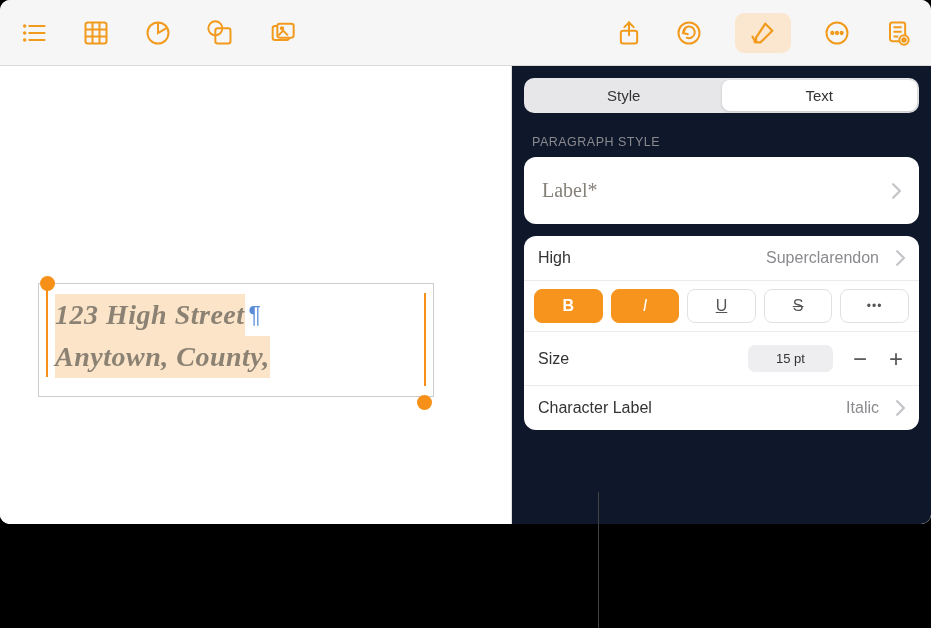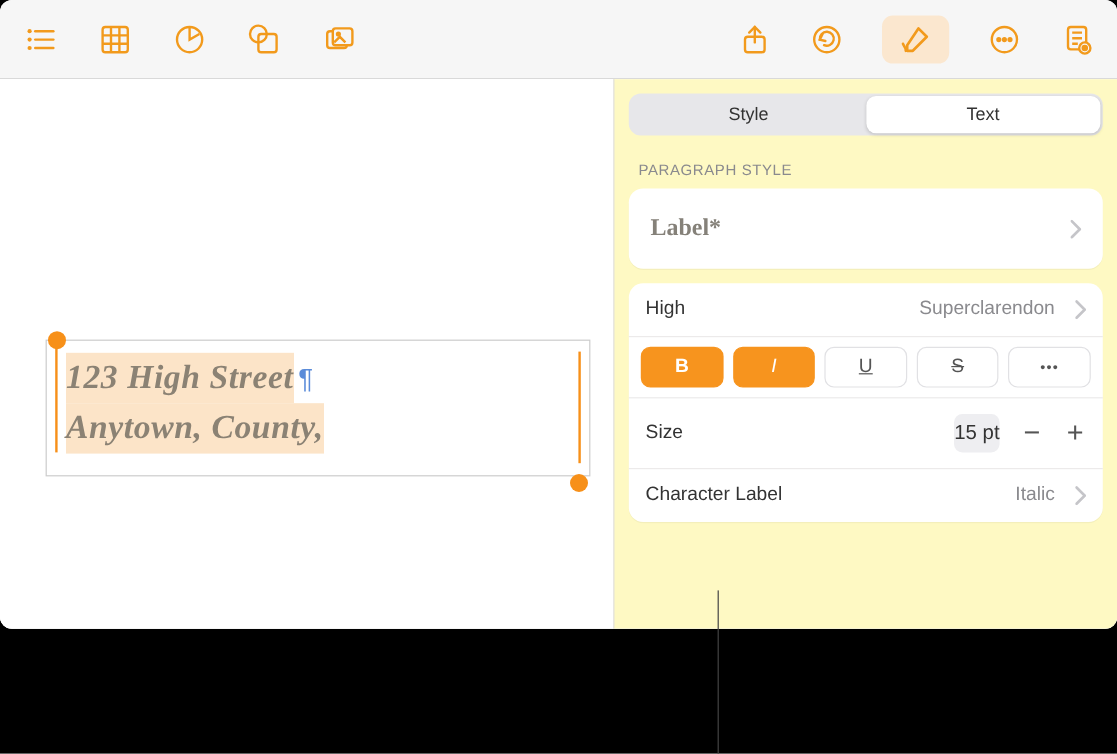--- a/index.html
+++ b/index.html
@@ -65,21 +65,21 @@
     }
     .canvas {
       flex: 1;
       position: relative;
       background: #fff;
     }
     .textbox-selection {
       position: absolute;
       left: 38px;
       top: 217px;
-      width: 454px;
+      width: 396px;
     }
     .textbox-frame {
       border: 1px solid #ccc;
       padding: 10px 0 18px 16px;
     }
     .textbox-highlight {
       background: #fce4c8;
       display: inline;
       font-family: Georgia, 'Times New Roman', serif;
       font-weight: bold;
@@ -123,21 +123,21 @@
       color: #3875d7;
       color: #5a8bd9;
       font-weight: normal;
       font-style: normal;
       font-size: 23px;
       padding-left: 4px;
     }
     
     .inspector {
       width: 420px;
-      background: #fef9c3;
+      background: #0f172a;
       border-left: 1px solid #ddd;
       display: flex;
       flex-direction: column;
       padding: 12px;
     }
     .seg-control {
       display: flex;
       background: #e7e7ea;
       border-radius: 10px;
       padding: 2px;
@@ -198,21 +198,21 @@
     .chevron svg { width: 9px; height: 16px; }
     .paragraph-style-row {
       padding: 22px 18px;
       display: flex;
       justify-content: space-between;
       align-items: center;
       cursor: pointer;
     }
     .para-label {
       font-family: Georgia, 'Times New Roman', serif;
-      font-weight: bold;
+      font-weight: normal;
       font-size: 20px;
       color: #858179;
     }
     .fmt-row {
       padding: 8px 10px;
       display: flex;
       gap: 8px;
       border-bottom: 1px solid #eceaea;
     }
     .fmt-btn {
@@ -236,22 +236,22 @@
     .fmt-btn.strike { text-decoration: line-through; }
     .fmt-btn.under { text-decoration: underline; }
     .stepper-group {
       display: flex;
       align-items: center;
       gap: 18px;
     }
     .size-val {
       background: #eeeef1;
       border-radius: 7px;
-      padding: 6px 0;
-      font-size: 17px;
+      padding: 6px 28px;
+      font-size: 13px;
       color: #333;
     }
     .stepper {
       font-size: 24px;
       color: #555;
       cursor: pointer;
       line-height: 1;
       padding: 0 2px;
     }
     .colour-swatch {

